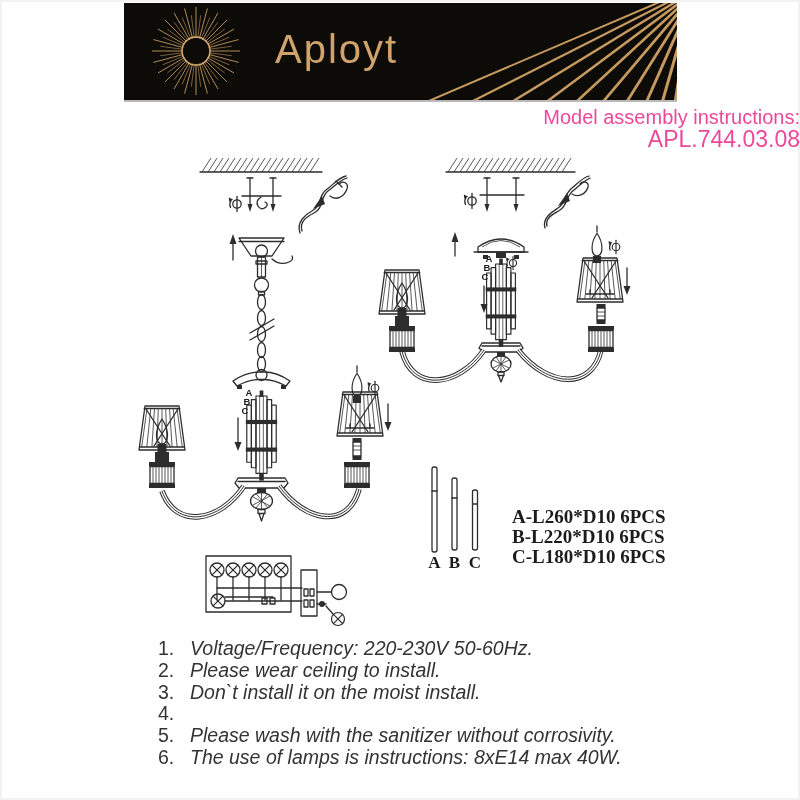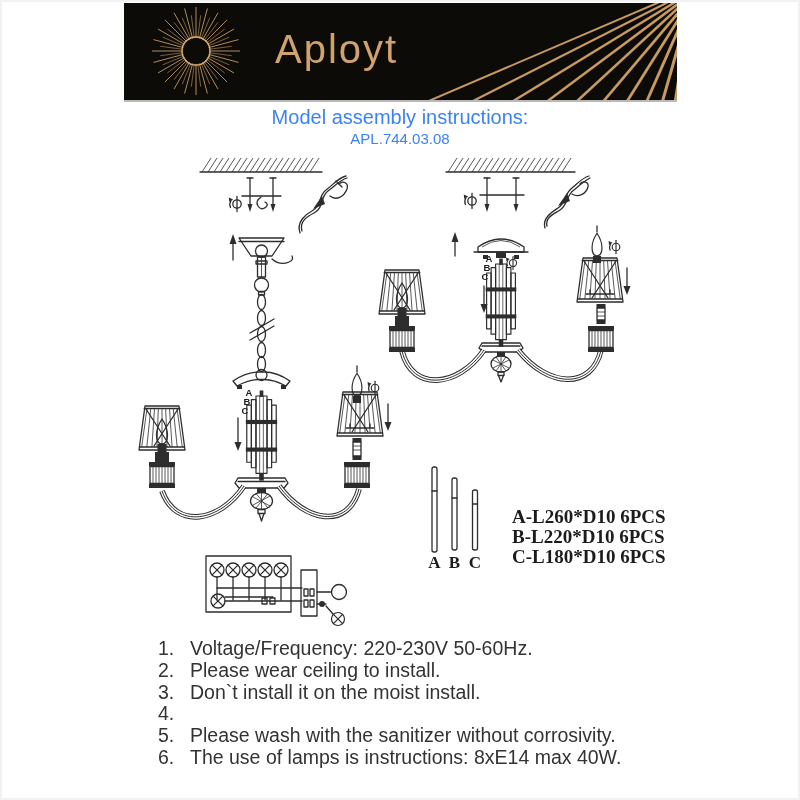--- a/index.html
+++ b/index.html
@@ -5,39 +5,39 @@
   html,body{margin:0;padding:0;background:#ffffff;}
   .page{position:relative;width:800px;height:800px;background:#ffffff;overflow:hidden;
         font-family:"Liberation Sans",sans-serif;box-shadow:inset 0 0 0 2px #f2f2f2;}
   
   .banner{position:absolute;left:124px;top:3px;width:553px;height:97px;background:#0d0b08;
           border-bottom:2px solid #b9b9b9;}
   .banner svg{position:absolute;left:0;top:0;}
   .brand-text{position:absolute;left:140px;top:24px;font-size:40px;color:#cfa36b;
               letter-spacing:2px;font-weight:400;margin-left:11px;}
   
-  .title-block{position:absolute;left:0;top:106px;width:800px;text-align:center;color:#3b82f6;}
+  .title-block{position:absolute;left:0;top:106px;width:800px;text-align:right;color:#ec4899;}
   .title-line{font-size:20px;line-height:22px;}
-  .model-line{font-size:15px;line-height:22px;}
+  .model-line{font-size:23px;line-height:22px;}
   
   .diagram{position:absolute;left:0;top:0;width:800px;height:800px;}
   .ink{stroke:#2d2d2d;fill:none;stroke-width:1.3;stroke-linecap:round;stroke-linejoin:round;}
   .thin{stroke:#2d2d2d;fill:none;stroke-width:0.8;}
   .fill{fill:#2d2d2d;stroke:none;}
   .tube1{stroke:#2d2d2d;fill:none;stroke-width:5.6;}
   .tube2{stroke:#ffffff;fill:none;stroke-width:3.6;}
   .tube3{stroke:#2d2d2d;fill:none;stroke-width:1;}
   .svgspec{font-family:"Liberation Serif",serif;font-weight:bold;font-size:19px;fill:#1c1c1c;}
   .rodlbl{font-family:"Liberation Serif",serif;font-weight:bold;font-size:17px;fill:#1c1c1c;text-anchor:middle;}
   .svglbl{font-family:"Liberation Sans",sans-serif;font-weight:bold;font-size:9.5px;fill:#1c1c1c;text-anchor:middle;}
   
   .instructions{position:absolute;left:158px;top:638px;color:#333;font-size:19.5px;}
   .instr-row{display:flex;line-height:21.8px;}
   .instr-num{width:26px;flex:none;}
-  .instr-text{padding-left:6px;white-space:nowrap;}
+  .instr-text{padding-left:6px;white-space:nowrap;font-style:italic;}
 </style>
 </head>
 <body>
 
 <div class="page">
 
   <div class="banner">
     <svg width="553" height="97" viewBox="0 0 553 97">
       <g stroke="#c49a62" stroke-width="0.9">
         <line x1="28" y1="48" x2="116" y2="48"></line>

